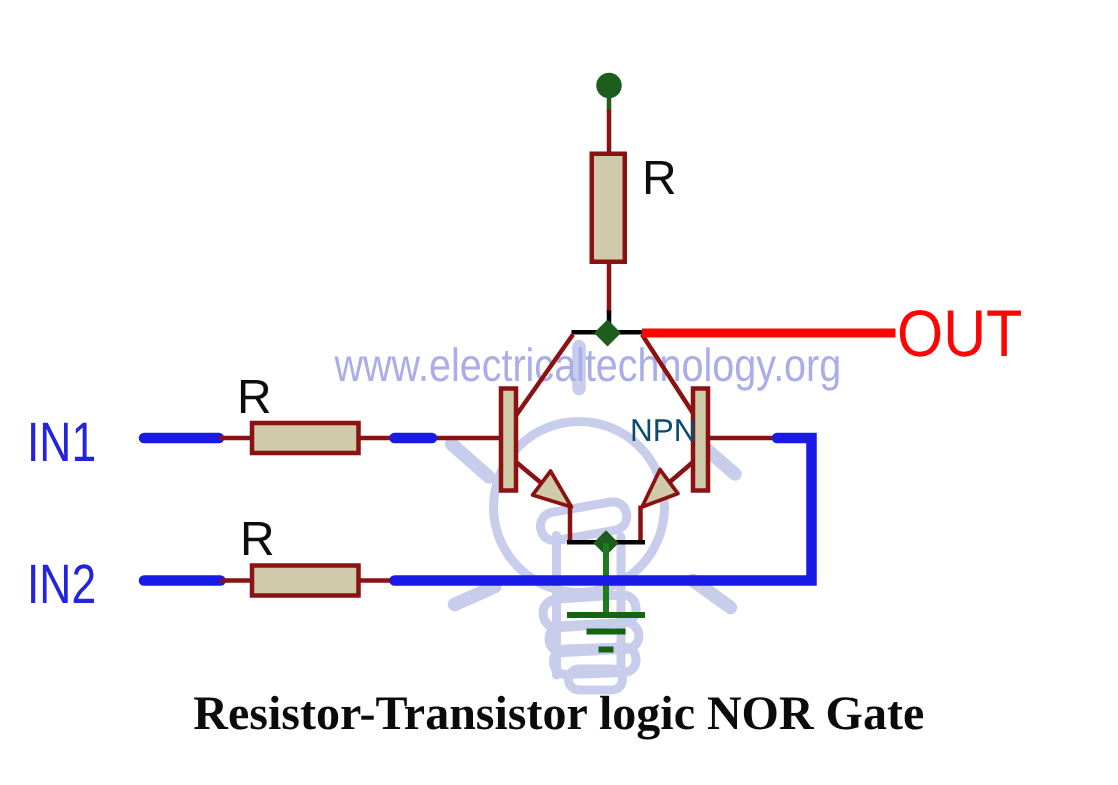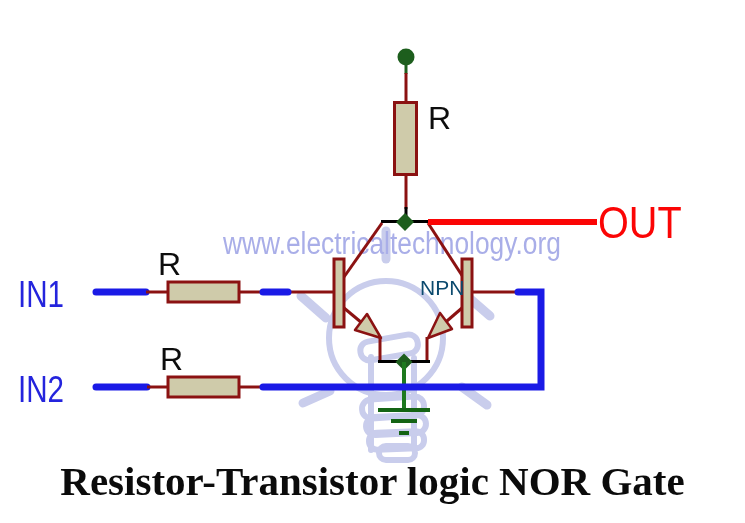--- a/index.html
+++ b/index.html
@@ -22,21 +22,21 @@
   .lbl-r-in1{left:158px;top:246px;}
   .lbl-r-in2{left:160px;top:341px;}
   .lbl-npn{left:394px;top:276px;font-size:21px;color:#0c4a6e;margin-left:26px;}
   .lbl-out{left:598px;top:198px;font-size:44px;color:#fb0505;
            transform:scaleX(0.9);transform-origin:left top;}
   .lbl-in{font-size:37px;color:#2424dd;transform:scaleX(0.8);transform-origin:left top;}
   .lbl-in1{left:18px;top:274px;}
   .lbl-in2{left:18px;top:369px;}
   .title{
     position:absolute;left:0;right:0;top:457px;z-index:4;text-align:center;
-    font-family:"Liberation Serif",serif;font-weight:bold;font-size:41px;color:#0b0b0b;
+    font-family:"Liberation Serif",serif;font-weight:bold;font-size:32px;color:#0b0b0b;
   }
 </style>
 </head>
 <body>
 
 <div id="stage">
 
   <svg id="bulb-layer" width="745" height="523" viewBox="0 0 745 523">
     <g stroke="#c9cdec" fill="none" stroke-linecap="round">
       <circle cx="386" cy="338" r="57" stroke-width="6"></circle>

